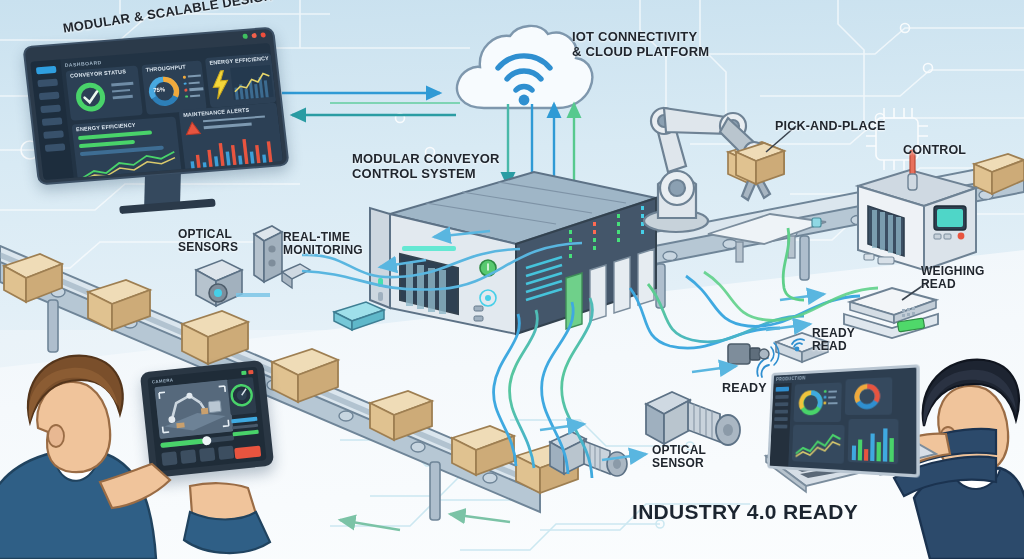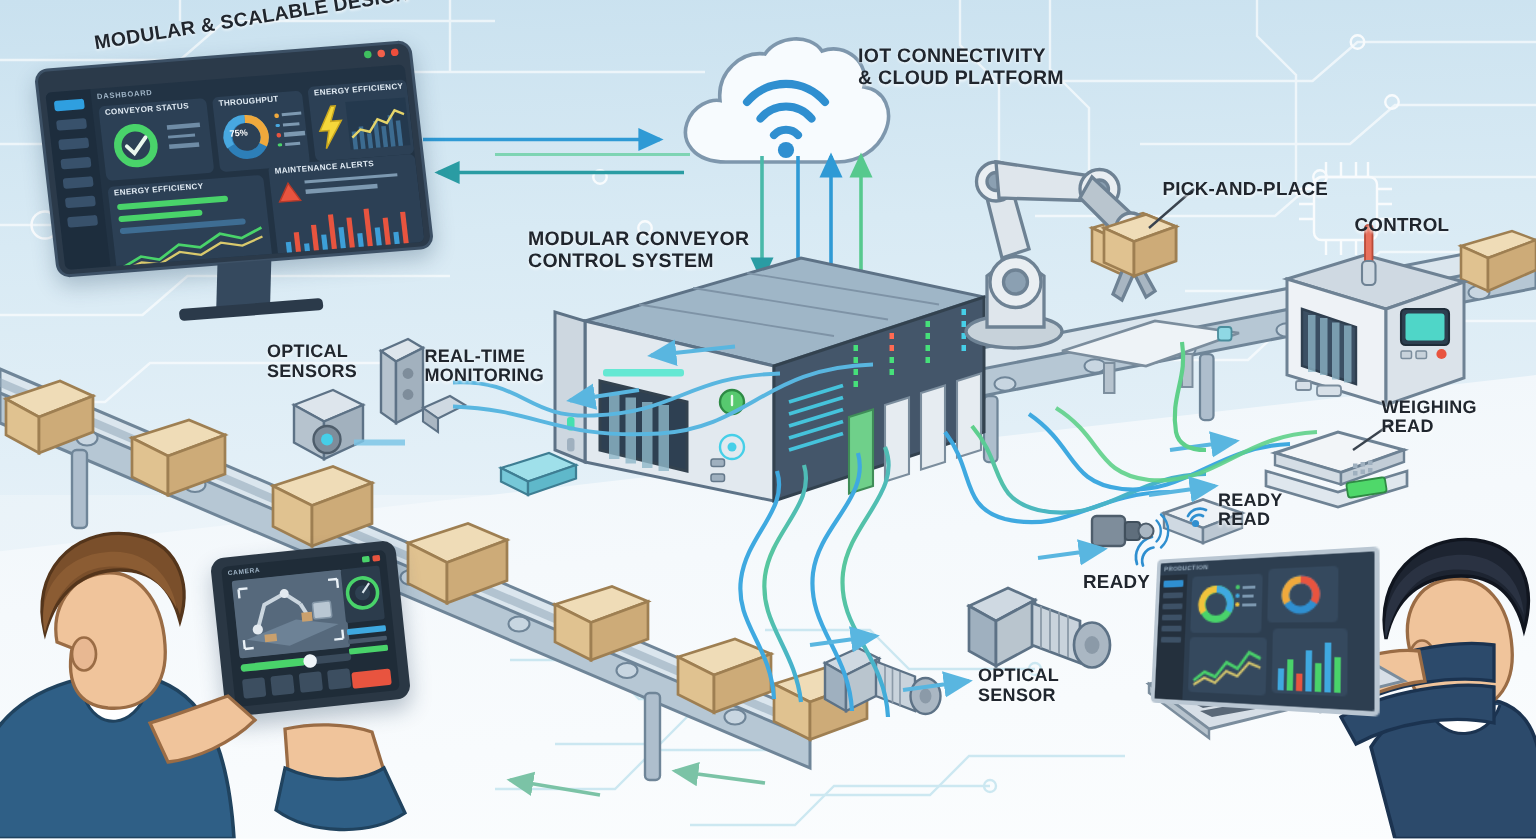--- a/index.html
+++ b/index.html
@@ -850,14 +850,15 @@
       <div class="lbl" style="left: 903px; top: 143px; font-size: 12.5px;">CONTROL</div>
       <div class="lbl" style="left: 921px; top: 265px; font-size: 12px;">WEIGHING
 READ</div>
       <div class="lbl" style="left: 812px; top: 327px; font-size: 12px;">READY
 READ</div>
       <div class="lbl" style="left: 722px; top: 381px; font-size: 12.5px;">READY</div>
       <div class="lbl" style="left: 652px; top: 444px; font-size: 12px;">OPTICAL
 SENSOR</div>
     </div>
 
+  <div id="industry">INDUSTRY 4.0 READY</div>
 
 </div>
 
 </body></html>

